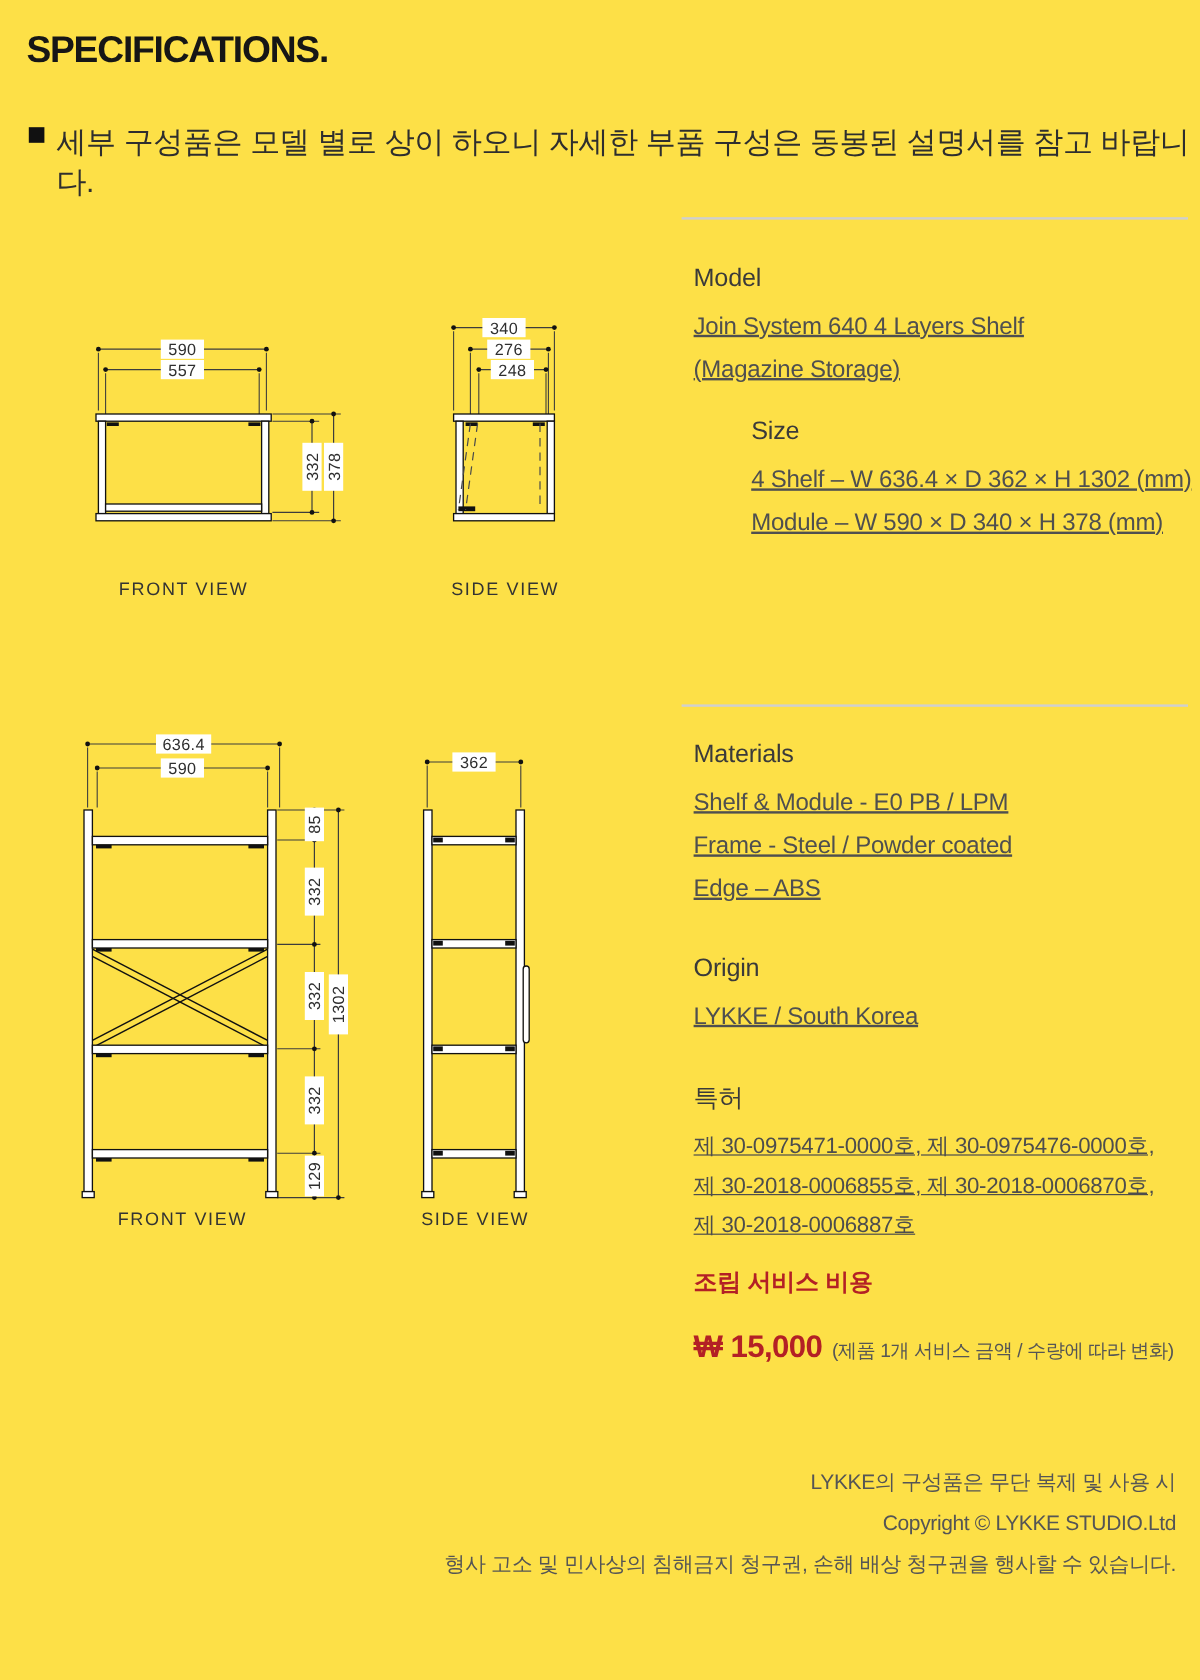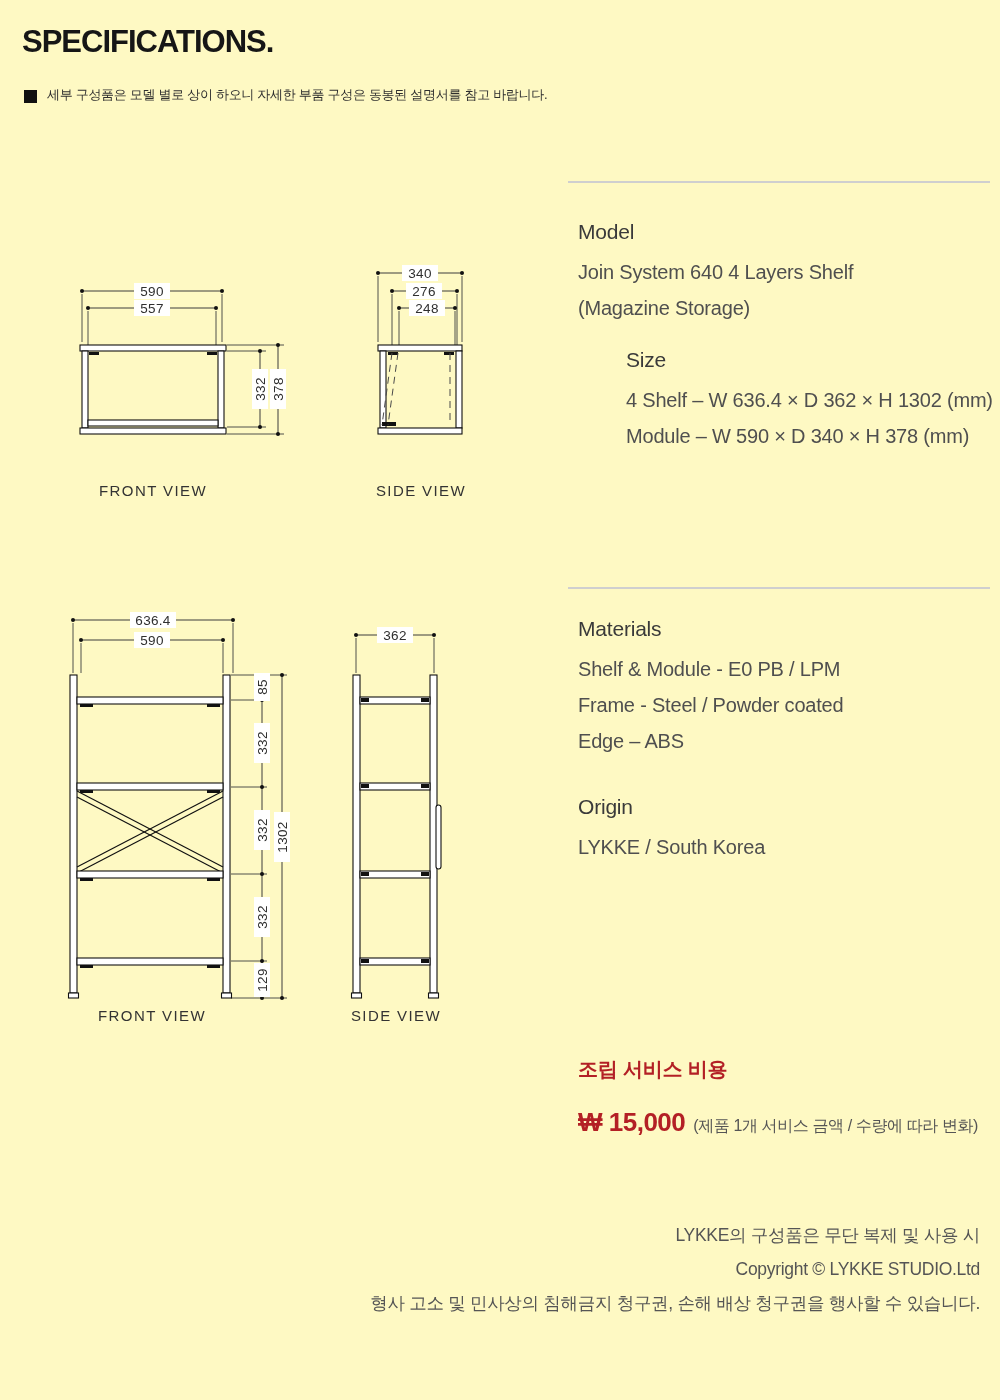--- a/index.html
+++ b/index.html
@@ -1,42 +1,42 @@
 <!DOCTYPE html>
 <html><head>
 <meta charset="utf-8">
 <style>
   * { margin:0; padding:0; box-sizing:border-box; }
   body { background:#fff; }
   .page {
-    position:relative; width:1000px; height:1400px; background:#fef9c3;
+    position:relative; width:1000px; height:1400px; background:#fde047;
     font-family:"Liberation Sans","DejaVu Sans",sans-serif; overflow:hidden;
   }
   .title {
     position:absolute; left:22px; top:24px;
     font-size:31px; font-weight:800; letter-spacing:-1px; color:#161616;
   }
   .note {
-    position:absolute; left:22px; top:86px; display:flex; align-items:flex-start;
-    font-size:13px; color:#2e2e2e; letter-spacing:-0.3px;
+    position:absolute; left:22px; top:102px; display:flex; align-items:flex-start;
+    font-size:25px; color:#2e2e2e; letter-spacing:-0.3px;
   }
   .note .sq {
     display:inline-block; width:13px; height:13px; background:#111;
     margin:4px 10px 0 2px; flex:0 0 auto;
   }
   .divider { position:absolute; left:568px; width:422px; height:2px; background:#cfcfcf; }
   .d1 { top:181px; } .d2 { top:587px; }
 
   .block { position:absolute; left:578px; }
   .block h3 {
     font-size:21px; font-weight:400; color:#3a3a3a; letter-spacing:-0.2px;
     margin-bottom:9px; line-height:27px;
   }
   .block h3.kr { font-weight:500; }
-  .block p { font-size:20px; color:#4f4f4f; line-height:36px; letter-spacing:-0.2px; }
+  .block p { font-size:20px; color:#4f4f4f; line-height:36px; letter-spacing:-0.2px;text-decoration:underline; }
   .block.patent p { font-size:18.5px; line-height:33px; color:#4d4d4d; }
   .b-model { top:218px; } .b-size { top:346px;margin-left:48px; }
   .b-materials { top:615px; } .b-origin { top:793px; }
   .b-patent { top:902px; }
   .b-assembly { top:1056px; }
   .b-assembly h3 { color:#b32025; font-weight:700; font-size:20px; margin-bottom:24px; }
   .price-row { display:flex; align-items:baseline; }
   .price { font-size:26px; font-weight:700; color:#b32025; letter-spacing:-0.5px; }
   .price-note { font-size:16px; color:#555; margin-left:8px; letter-spacing:-0.4px; }
 
@@ -302,20 +302,26 @@
     <p>Shelf &amp; Module  - E0 PB / LPM</p>
     <p>Frame  -  Steel / Powder coated</p>
     <p>Edge – ABS</p>
   </div>
 
   <div class="block b-origin">
     <h3>Origin</h3>
     <p>LYKKE / South Korea</p>
   </div>
 
+  <div class="block b-patent patent">
+    <h3 class="kr">특허</h3>
+    <p>제 30-0975471-0000호, 제 30-0975476-0000호,</p>
+    <p>제 30-2018-0006855호, 제 30-2018-0006870호,</p>
+    <p>제 30-2018-0006887호</p>
+  </div>
 
   <div class="block b-assembly">
     <h3>조립 서비스 비용</h3>
     <div class="price-row">
       <span class="price">₩ 15,000</span>
       <span class="price-note">(제품 1개 서비스 금액 / 수량에 따라 변화)</span>
     </div>
   </div>
 
   <div class="footer">

